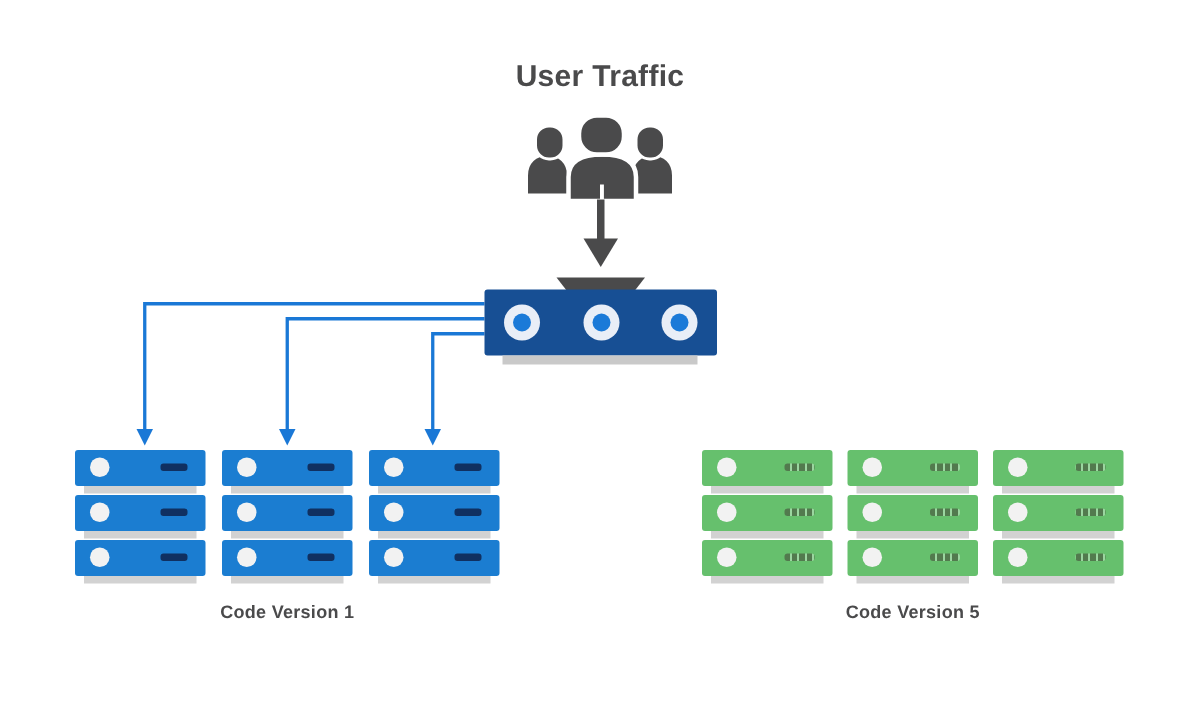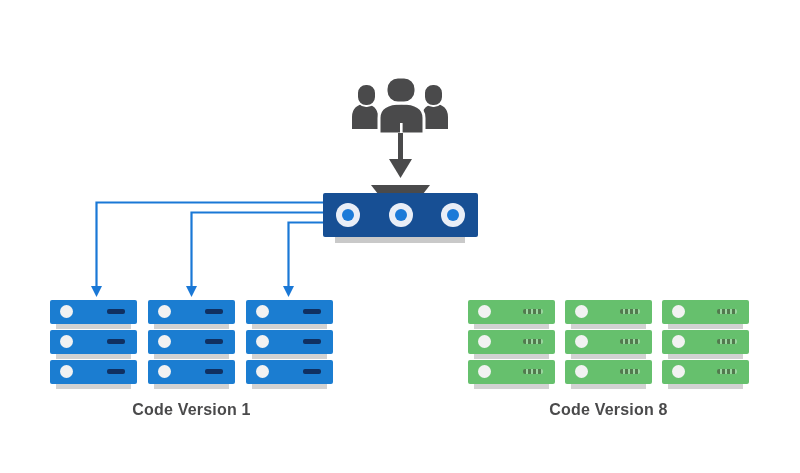--- a/index.html
+++ b/index.html
@@ -3,21 +3,21 @@
 <meta charset="utf-8">
 <style>
   html,body{margin:0;padding:0;background:#fff;}
   .canvas{
     position:relative;width:800px;height:473px;background:var(--bg,#fff);
     font-family:"Liberation Sans", sans-serif;overflow:hidden;
   }
   .txt{position:absolute;color:var(--ink);font-weight:bold;letter-spacing:.2px;}
   #user-traffic-label{left:0;right:0;top:40px;text-align:center;font-size:20px;}
   #lb-label{left:0;right:0;top:245px;text-align:center;font-size:20px;}
-  .cluster-label{top:401px;text-align:center;font-size:16px;}
+  .cluster-label{top:401px;text-align:center;font-size:12px;}
   #label-v1{left:50px;width:283px;}
   #label-v2{left:468px;width:281px;}
 
   #people-icon{position:absolute;left:340px;top:72px;width:120px;height:64px;}
   #flow-overlay{position:absolute;left:0;top:0;width:800px;height:473px;pointer-events:none;}
 
   .ink-fill{fill:var(--ink);}
   .conn{stroke:var(--accent-blue);stroke-width:2.2;fill:none;}
   .conn-head{fill:var(--accent-blue);}
   .person{fill:var(--ink);stroke:#fff;stroke-width:2;}
@@ -40,20 +40,21 @@
   .server{position:relative;height:24px;border-radius:2px;}
   .server .light{position:absolute;left:10px;top:5px;width:13px;height:13px;border-radius:50%;background:#f2f2f2;}
   .server .slot{position:absolute;right:12px;top:9px;width:18px;height:5px;border-radius:2px;}
   .server-shadow{height:5px;margin:0 6px 1px 6px;background:var(--shadow-gray);}
 </style>
 </head>
 <body>
 
 <div class="canvas">
 
+  <div class="txt" id="user-traffic-label">User Traffic</div>
 
   <svg id="people-icon" viewBox="0 0 120 64">
     <g>
       <path class="person" d="M11,58 v-13 c0,-9 6,-14 14,-14 c8,0 14,5 14,14 v13 z"></path>
       <rect class="person" x="17" y="12" width="19" height="22" rx="9"></rect>
     </g>
     <g>
       <path class="person" d="M81,58 v-13 c0,-9 6,-14 14,-14 c8,0 14,5 14,14 v13 z"></path>
       <rect class="person" x="84" y="12" width="19" height="22" rx="9"></rect>
     </g>
@@ -191,15 +192,15 @@
         <div class="server-shadow"></div>
         <div class="server" style="background: rgb(102, 192, 109);">
           <div class="light" style="background: rgb(242, 242, 242);"></div>
           <div class="slot" style="background: repeating-linear-gradient(90deg, rgb(82, 122, 78) 0px, rgb(82, 122, 78) 3.5px, rgba(255, 255, 255, 0.35) 3.5px, rgba(255, 255, 255, 0.35) 5px); width: 20px;"></div>
         </div>
         <div class="server-shadow"></div>
       </div>
     </div>
 
   <div class="txt cluster-label" id="label-v1">Code Version 1</div>
-  <div class="txt cluster-label" id="label-v2">Code Version 8</div>
+  <div class="txt cluster-label" id="label-v2">Code Version 5</div>
 
 </div>
 
 </body></html>

